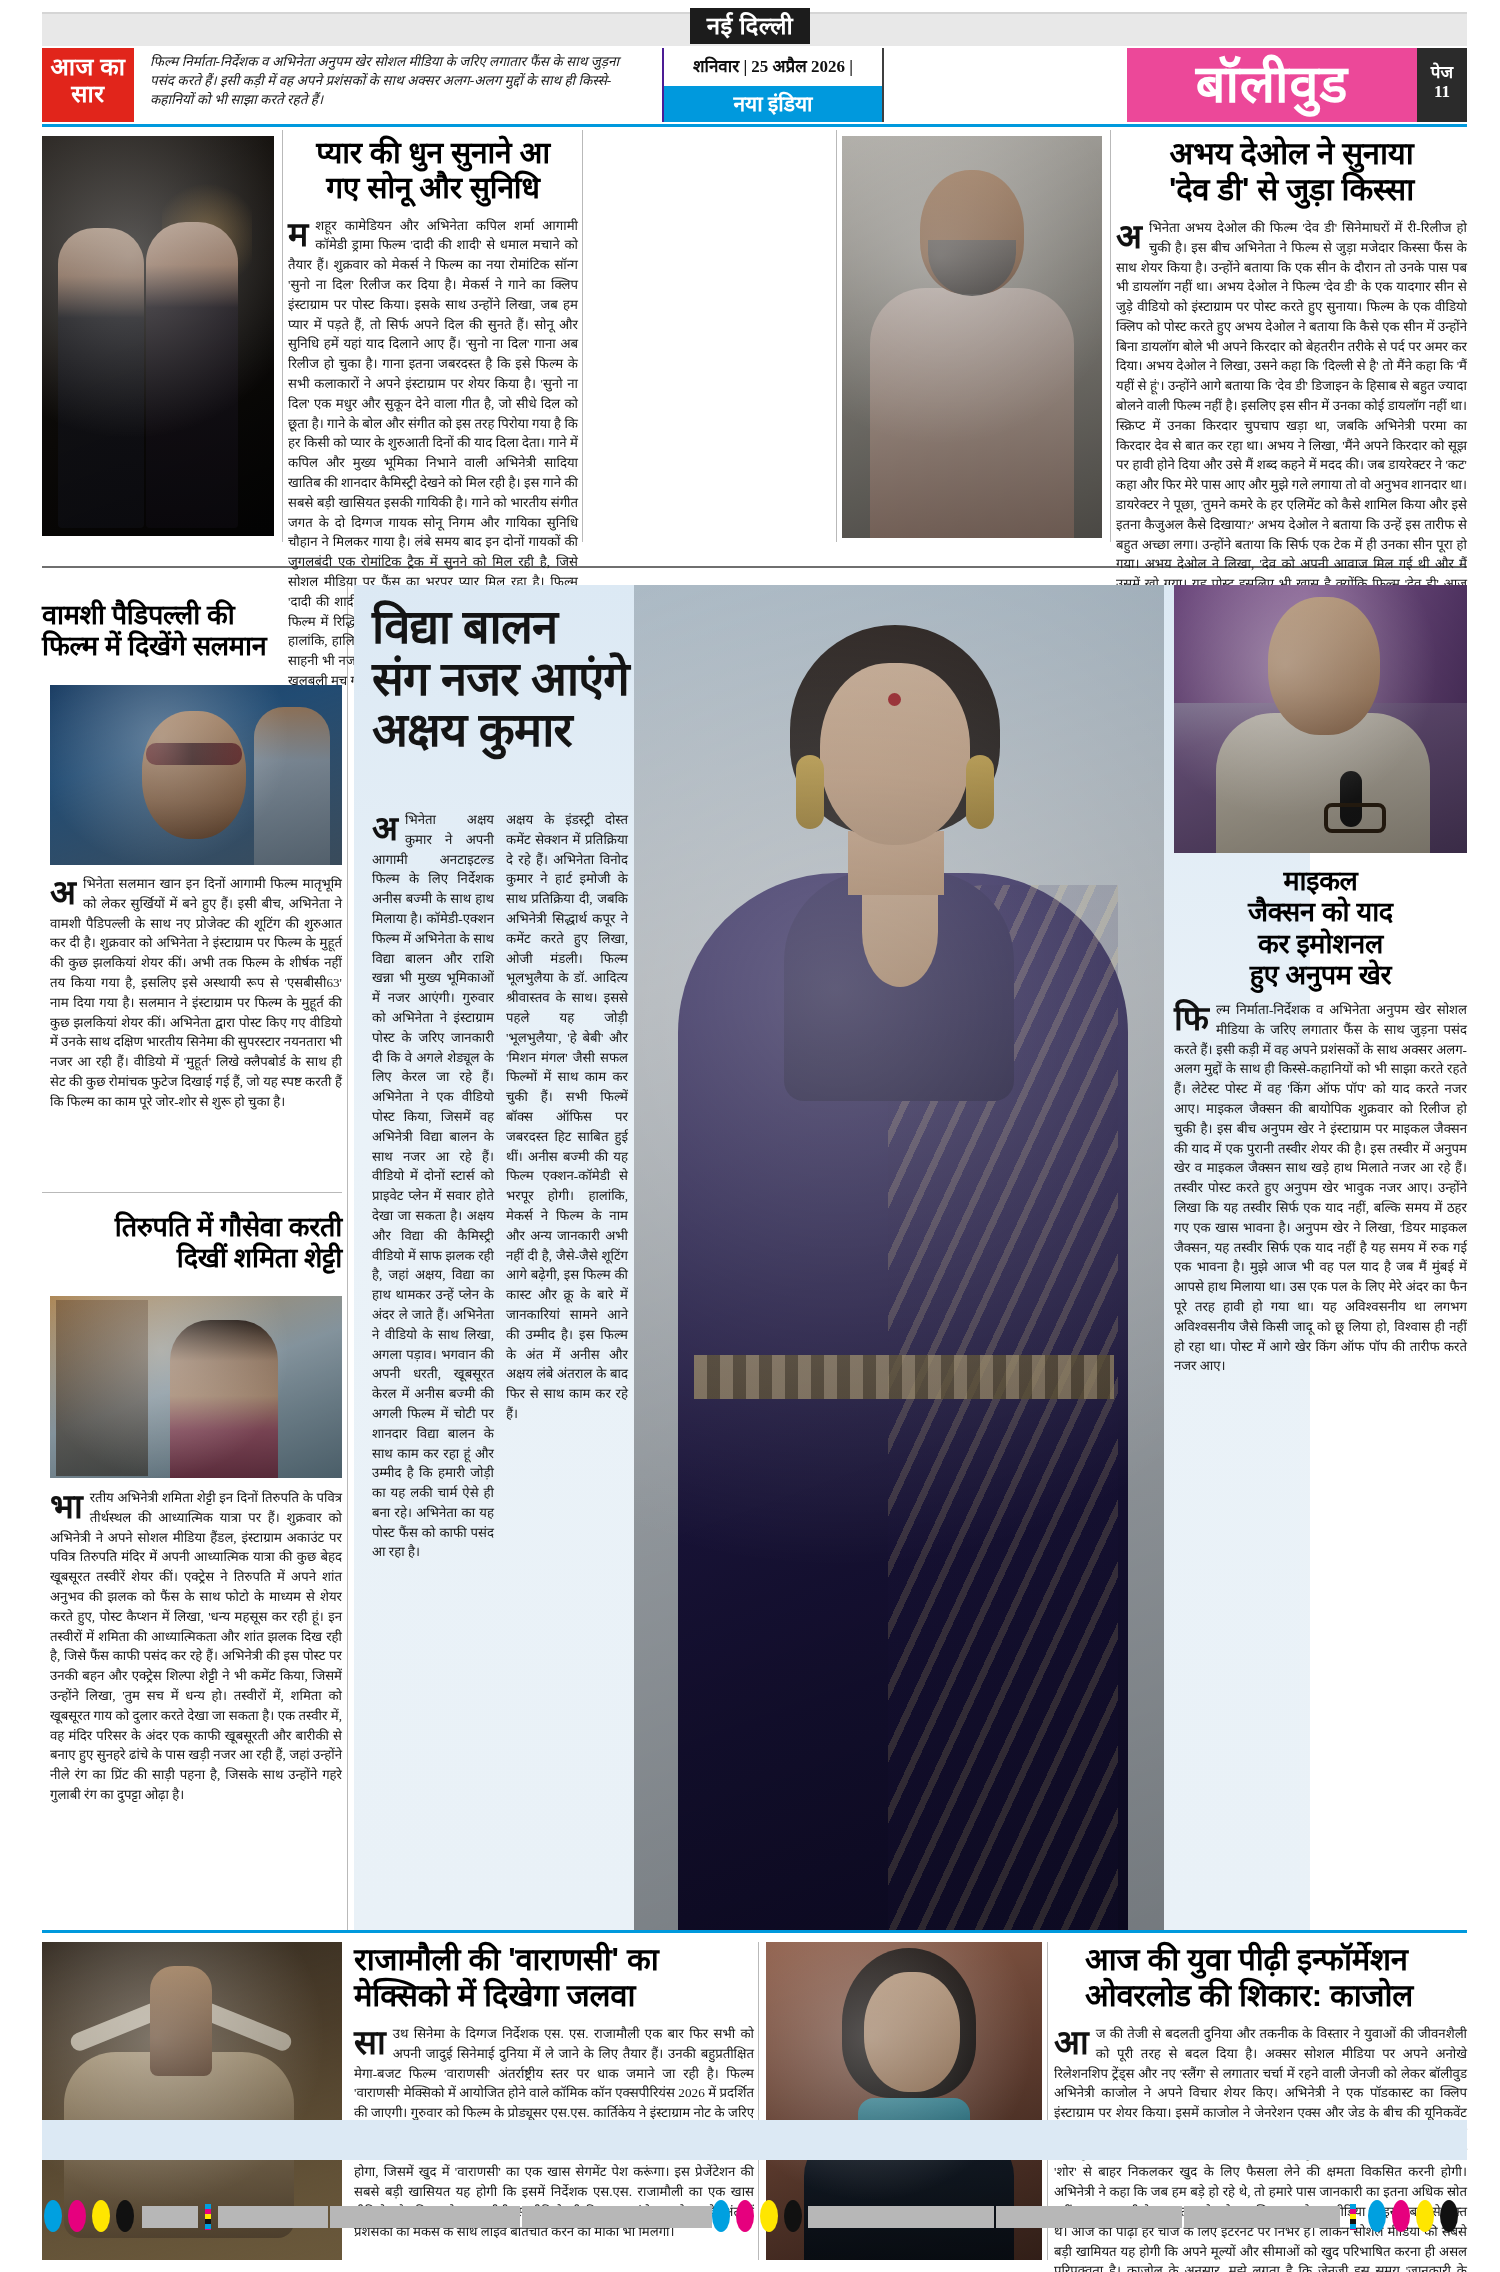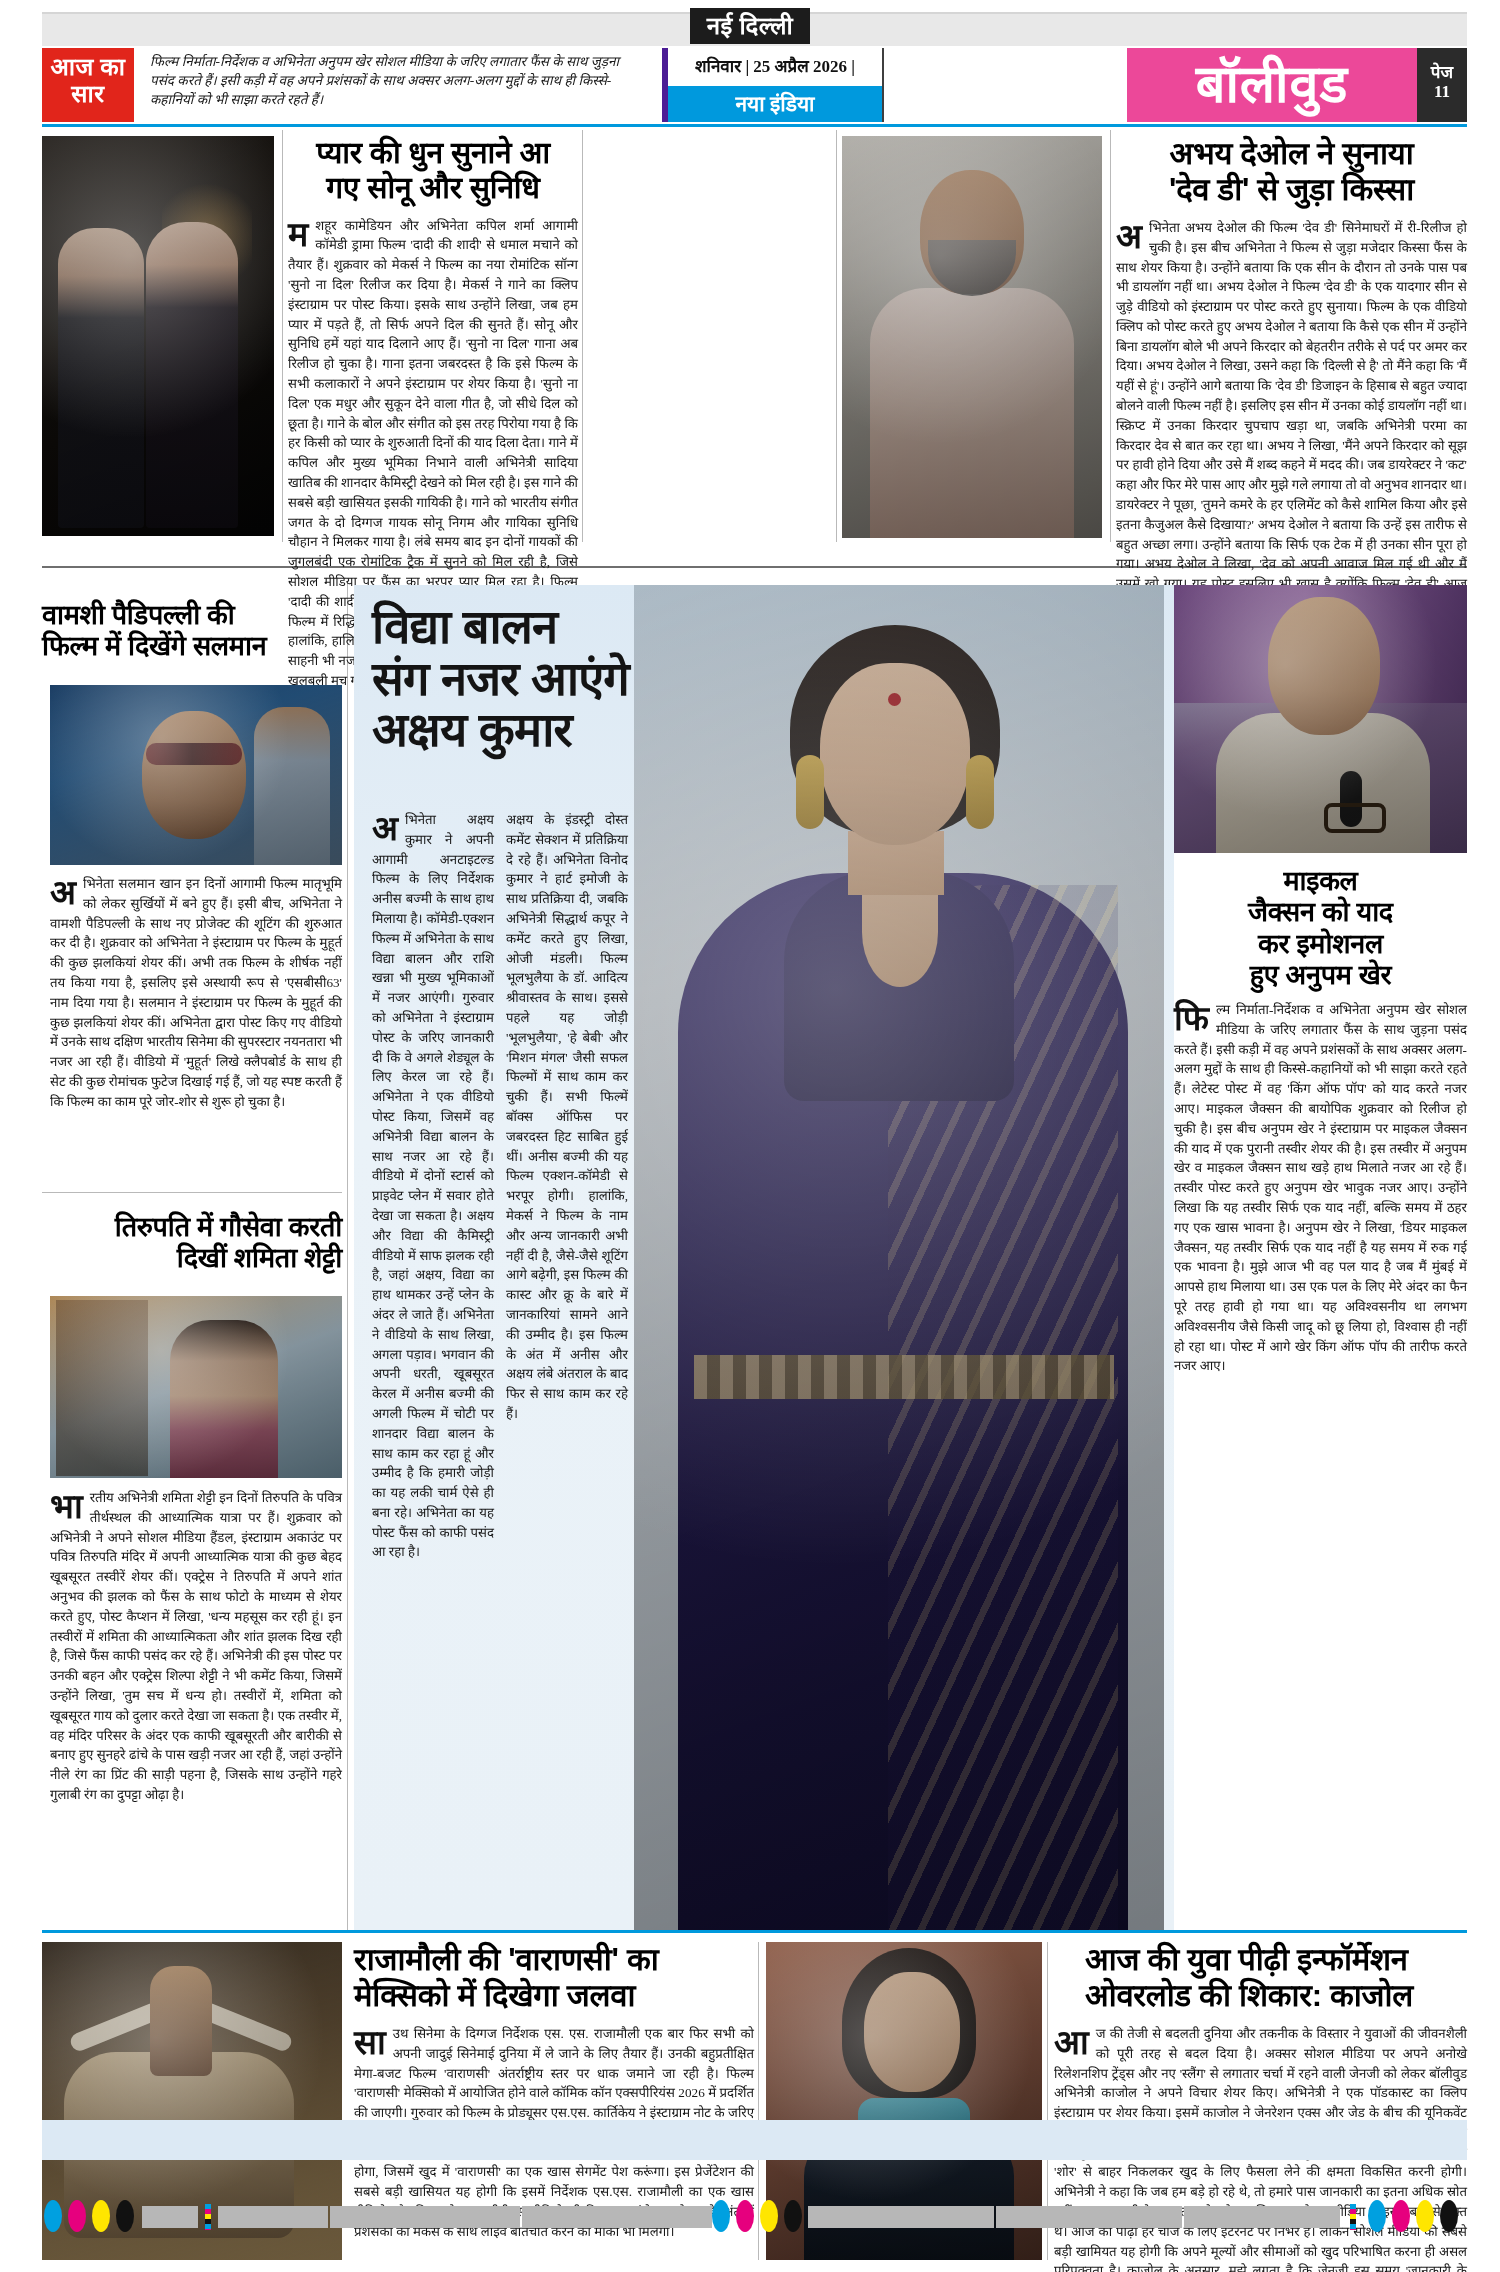--- a/index.html
+++ b/index.html
@@ -69,21 +69,21 @@
     font-style: italic;
     font-size: 13.5px;
     line-height: 1.42;
     color: #1a1a1a;
     border-left: 2px solid #ffffff;
   }
   .mast-datecol {
     flex: 0 0 222px;
     display: flex;
     flex-direction: column;
-    border-left: 6px solid #4c1d95;
+    border-left: 2px solid #4c1d95;
     border-right: 2px solid #3f3f3f;
     margin-left: 8px;
   }
   .mast-date {
     height: 38px;
     background: #ffffff;
     color: #111111;
     font-size: 17px;
     font-weight: 700;
     line-height: 38px;
@@ -263,21 +263,21 @@
   .c2-photo .lady {
     position: absolute; left: 120px; top: 24px; width: 108px; height: 158px;
     background: linear-gradient(180deg,#2a1c14 0%,#d7b091 26%,#f0c5a2 48%,#c8708a 70%,#9e4d68 100%);
     border-radius: 40px 40px 0 0;
   }
   .c2body { position: absolute; left: 8px; top: 1358px; width: 292px; }
 
   
   .d-wrap {
     position: absolute; left: 312px; top: 455px;
-    width: 820px; height: 1345px;
+    width: 956px; height: 1345px;
     background: linear-gradient(180deg,#dce9f4 0%,#eaf2f8 40%,#e9f1f7 100%);
   }
   .d-hl {
     position: absolute; left: 18px; top: 16px; width: 360px;
     font-family: "Liberation Sans", "DejaVu Sans", sans-serif;
     font-weight: 700; font-size: 47px; line-height: 1.1;
     color: #141414; letter-spacing: -0.8px;
   }
   .d-photo {
     position: absolute; left: 280px; top: 0; width: 530px; height: 1345px;

